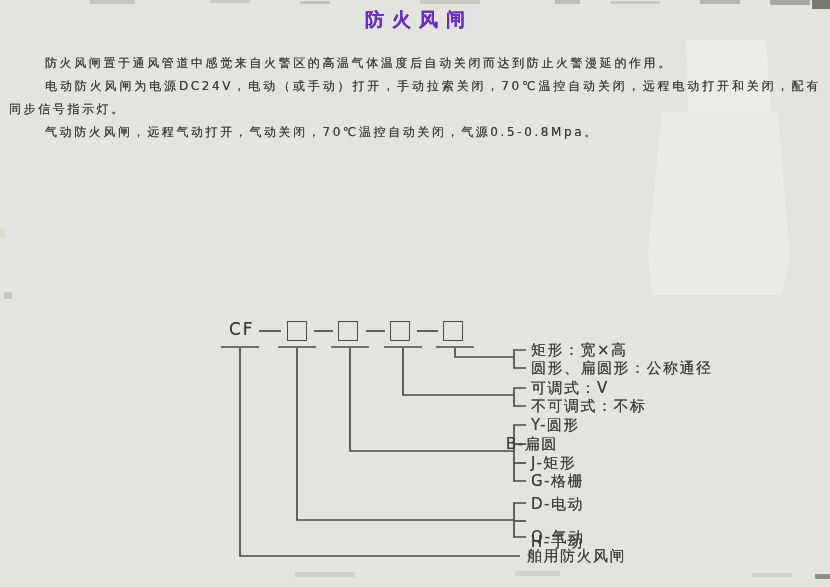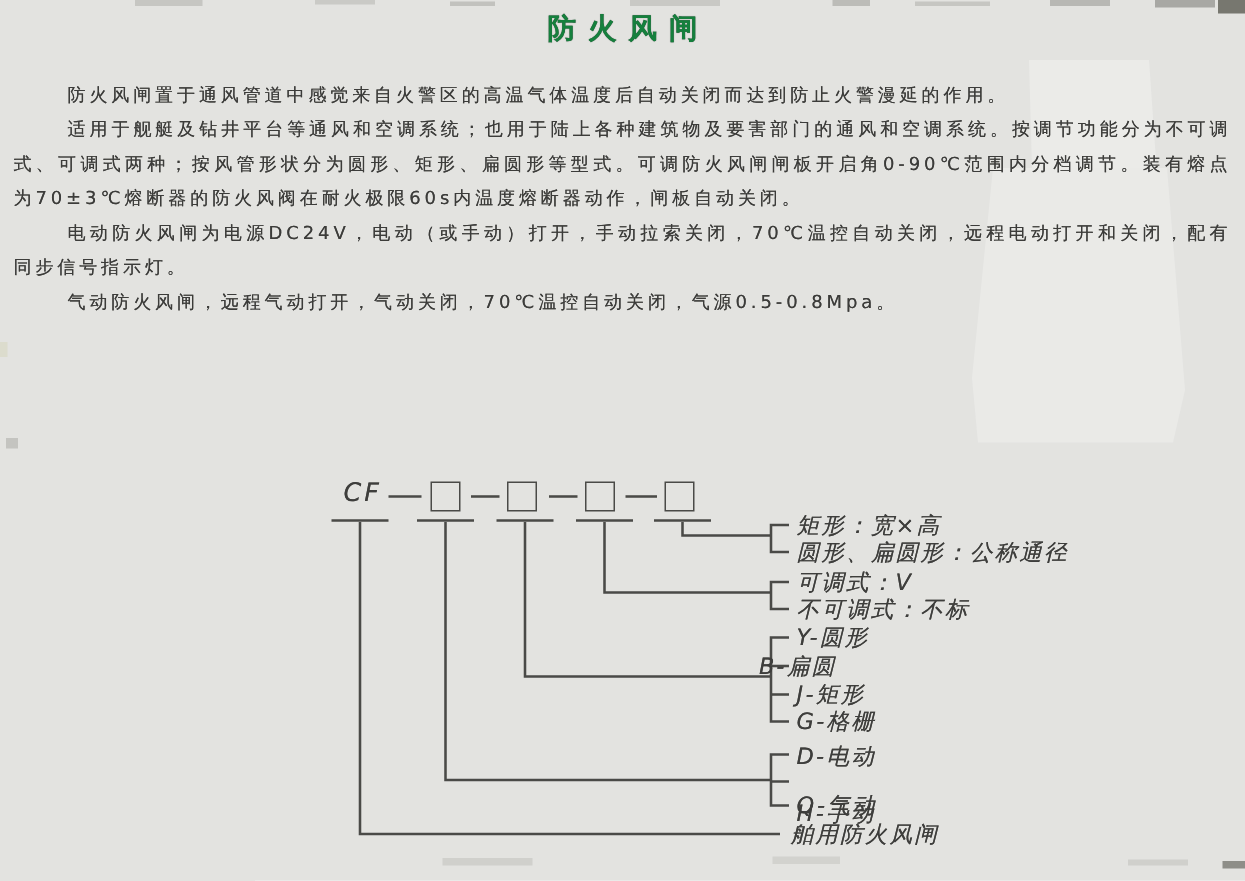--- a/index.html
+++ b/index.html
@@ -13,37 +13,37 @@
     color: var(--ink, #3c3c3a);
     font-family: "DejaVu Sans", "Liberation Sans", sans-serif;
   }
   .bg-layer { position:absolute; left:0; top:0; z-index:0; }
   .content { position: relative; z-index: 1; padding: 6px 9px 0 9px; }
   .doc-title {
     margin: 0; text-align: center;
     font-size: 19px; font-weight: bold;
     letter-spacing: 8px; text-indent: 8px;
     line-height: 26px;
-    color: #15803d;
+    color: #6d28d9;
     text-shadow: 0 0 0.5px #343432;
   }
   .doc-standard {
     margin: 6px 0 0 0; text-align: center;
     font-size: 15px; line-height: 20px; letter-spacing: 0.5px;
     color: #454543;
   }
   .body-text {
     margin-top: 20px;
     font-size: 12px; line-height: 23px;
     letter-spacing: 2.6px;
     text-align: justify;
     text-shadow: 0 0 0.4px rgba(62,62,60,0.85);
   }
   .body-text p { margin: 0; text-indent: 36px; }
-  .diagram-layer { position:absolute; left:0; top:0; width:830px; height:587px; z-index:2;font-style:italic; }
+  .diagram-layer { position:absolute; left:0; top:0; width:830px; height:587px; z-index:2; }
   .diagram-layer svg { position:absolute; left:0; top:0; }
   .code-prefix {
     position: absolute; left: 229px; top: 320px;
     font-size: 17px; letter-spacing: 2px; line-height: 19px;
     color: #3e3e3c; text-shadow: 0 0 0.4px rgba(62,62,60,0.85);
   }
   .code-box {
     position: absolute; top: 321px;
     width: 20px; height: 20px;
     border: 1.7px solid var(--line, #4a4a47);
@@ -86,21 +86,20 @@
       <rect x="515" y="571" width="45" height="5" fill="#d2d2ce"></rect>
       <rect x="752" y="573" width="40" height="4" fill="#d0d0cc"></rect>
       <rect x="815" y="574" width="15" height="5" fill="#8e8e88"></rect>
     </g>
   </svg>
 
   <div class="content">
     <h1 class="doc-title">防火风闸</h1>
     <div class="body-text">
       <p>防火风闸置于通风管道中感觉来自火警区的高温气体温度后自动关闭而达到防止火警漫延的作用。</p>
-      <p>适用于舰艇及钻井平台等通风和空调系统；也用于陆上各种建筑物及要害部门的通风和空调系统。按调节功能分为不可调式、可调式两种；按风管形状分为圆形、矩形、扁圆形等型式。可调防火风闸闸板开启角0-90℃范围内分档调节。装有熔点为70±3℃熔断器的防火风阀在耐火极限60s内温度熔断器动作，闸板自动关闭。</p>
       <p>电动防火风闸为电源DC24V，电动（或手动）打开，手动拉索关闭，70℃温控自动关闭，远程电动打开和关闭，配有同步信号指示灯。</p>
       <p>气动防火风闸，远程气动打开，气动关闭，70℃温控自动关闭，气源0.5-0.8Mpa。</p>
     </div>
   </div>
 
   <div class="diagram-layer">
     <svg width="830" height="587" aria-hidden="true">
       <g stroke="#4a4a47" stroke-width="1.7" fill="none">
         <g>
           <line x1="259" y1="331" x2="281" y2="331"></line>

